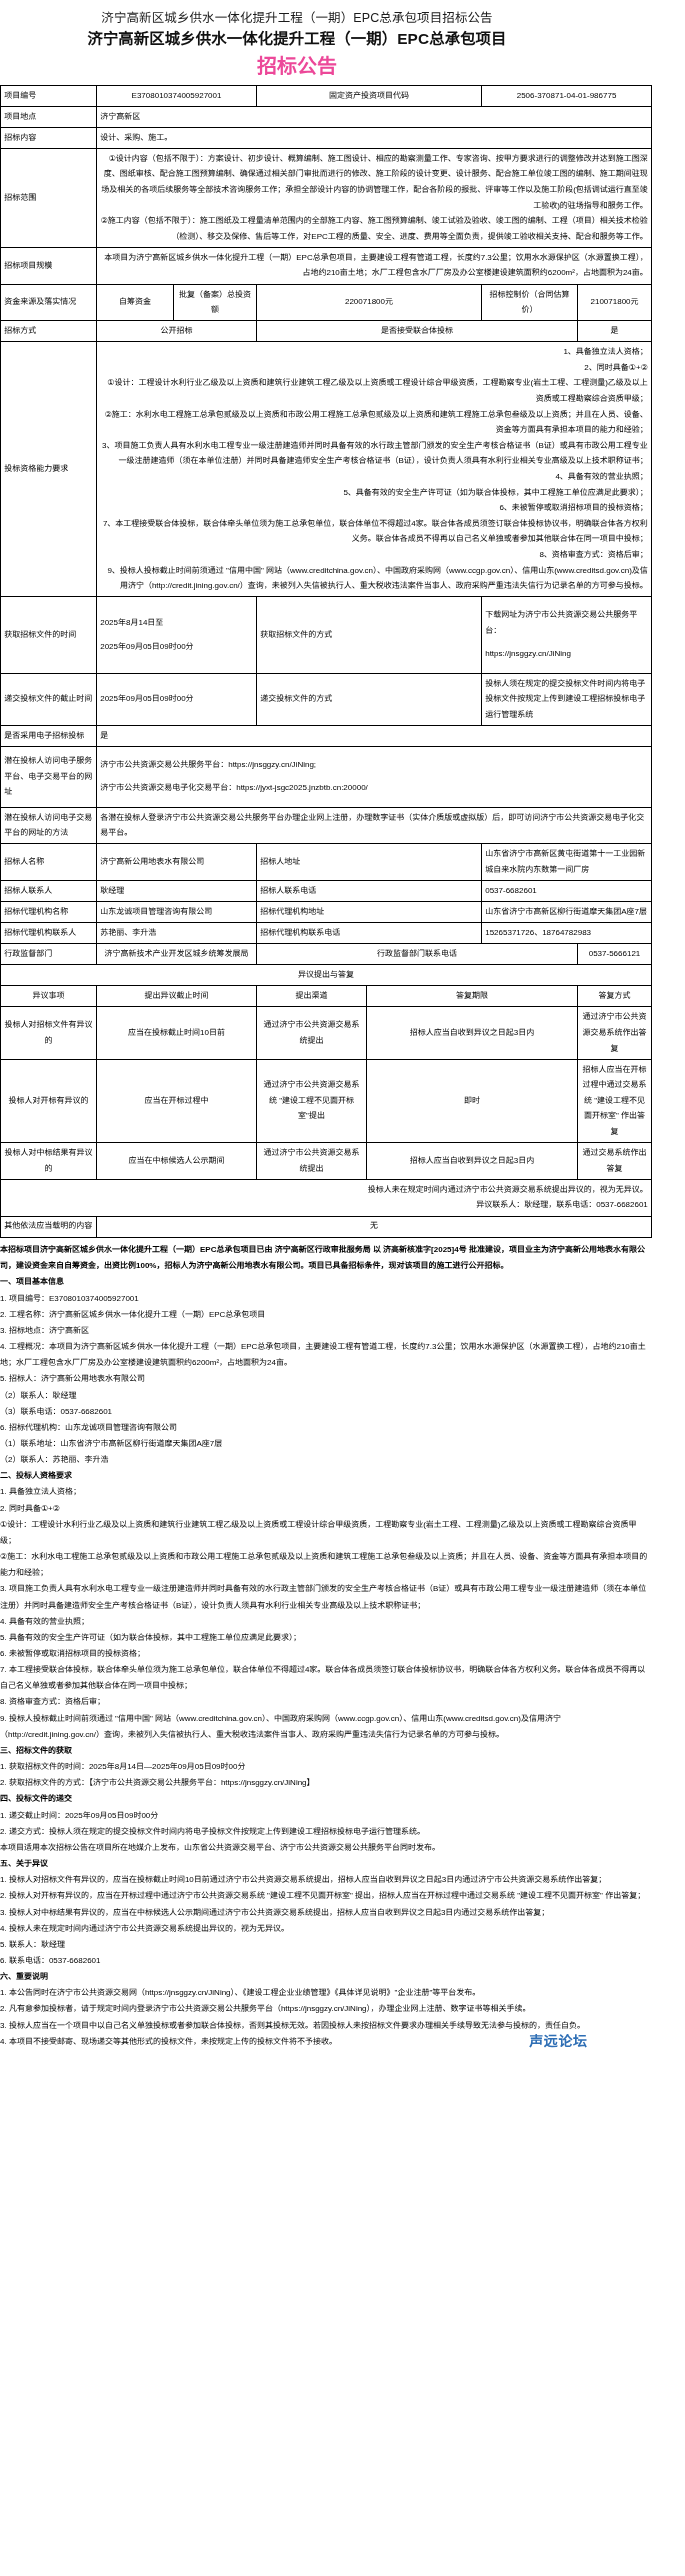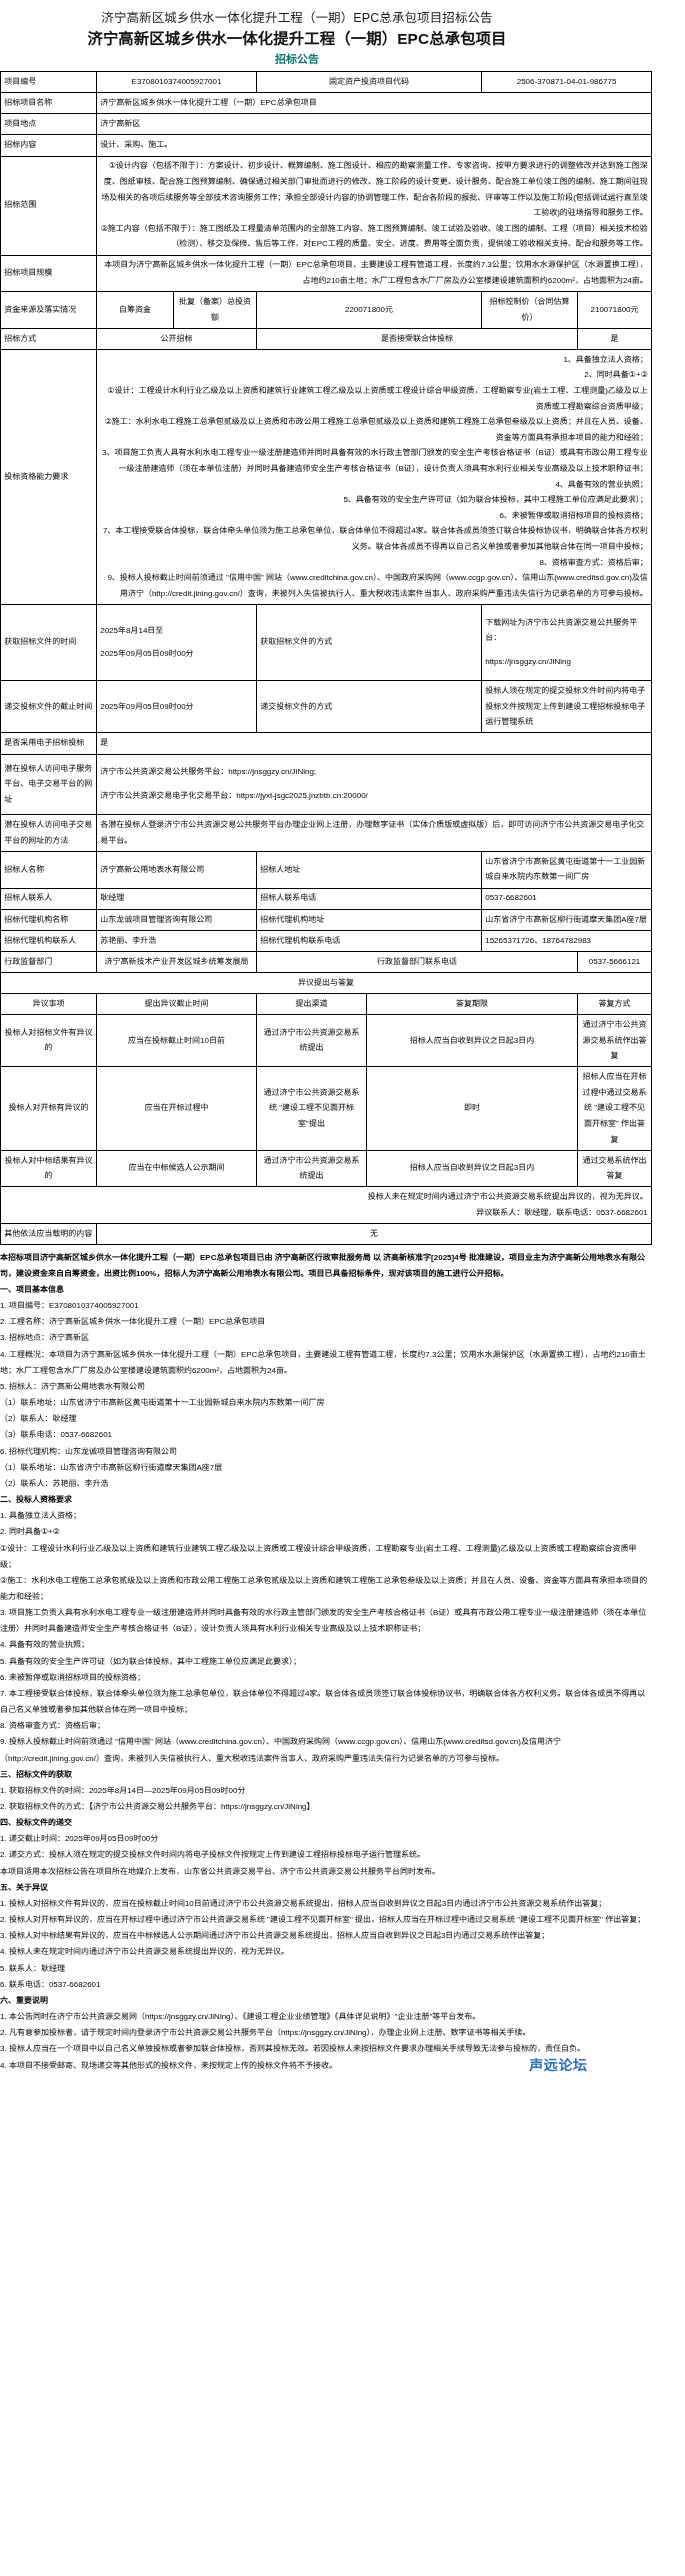--- a/index.html
+++ b/index.html
@@ -32,24 +32,24 @@
   }
   .doc-title-bold {
     font-size: 15.4px;
     line-height: 1.42;
     font-weight: bold;
     letter-spacing: 0.1px;
     color: #111111;
     margin-top: 0.6px;
   }
   .doc-title-announce {
-    font-size: 11px;
+    font-size: 20px;
     line-height: 1.5;
     font-weight: bold;
-    color: #0f766e;
+    color: #ec4899;
     margin-top: 1.3px;
     margin-bottom: 3.8px;
   }
   
   table.main {
     border-collapse: collapse;
     width: 652px;
     margin: 2.6px auto 0 auto;
     table-layout: fixed;
   }
@@ -136,24 +136,20 @@
       <col style="width:115px">
       <col style="width:96px">
       <col style="width:74px">
     </colgroup>
     <tbody>
       <tr>
         <td class="lbl">项目编号</td>
         <td class="ctr" colspan="2">E3708010374005927001</td>
         <td class="ctr" colspan="2">固定资产投资项目代码</td>
         <td class="ctr" colspan="2">2506-370871-04-01-986775</td>
-      </tr>
-      <tr>
-        <td class="lbl">招标项目名称</td>
-        <td class="val" colspan="6">济宁高新区城乡供水一体化提升工程（一期）EPC总承包项目</td>
       </tr>
       <tr>
         <td class="lbl">项目地点</td>
         <td class="val" colspan="6">济宁高新区</td>
       </tr>
       <tr>
         <td class="lbl">招标内容</td>
         <td class="val" colspan="6">设计、采购、施工。</td>
       </tr>
       <tr>
@@ -307,21 +303,20 @@
   <div class="body-text">
 
     <p class="ind b">本招标项目济宁高新区城乡供水一体化提升工程（一期）EPC总承包项目已由 济宁高新区行政审批服务局 以 济高新核准字[2025]4号 批准建设，项目业主为济宁高新公用地表水有限公司，建设资金来自自筹资金，出资比例100%，招标人为济宁高新公用地表水有限公司。项目已具备招标条件，现对该项目的施工进行公开招标。</p>
 
     <p class="b">一、项目基本信息</p>
     <p>1. 项目编号：E3708010374005927001</p>
     <p>2. 工程名称：济宁高新区城乡供水一体化提升工程（一期）EPC总承包项目</p>
     <p>3. 招标地点：济宁高新区</p>
     <p>4. 工程概况：本项目为济宁高新区城乡供水一体化提升工程（一期）EPC总承包项目，主要建设工程有管道工程，长度约7.3公里；饮用水水源保护区（水源置换工程），占地约210亩土地；水厂工程包含水厂厂房及办公室楼建设建筑面积约6200m²，占地面积为24亩。</p>
     <p>5. 招标人：济宁高新公用地表水有限公司</p>
-    <p>（1）联系地址：山东省济宁市高新区黄屯街道第十一工业园新城自来水院内东数第一间厂房</p>
     <p>（2）联系人：耿经理</p>
     <p>（3）联系电话：0537-6682601</p>
     <p>6. 招标代理机构：山东龙诚项目管理咨询有限公司</p>
     <p>（1）联系地址：山东省济宁市高新区柳行街道摩天集团A座7层</p>
     <p>（2）联系人：苏艳丽、李升浩</p>
 
     <p class="b">二、投标人资格要求</p>
     <p>1. 具备独立法人资格；</p>
     <p>2. 同时具备①+②</p>
     <p>①设计：工程设计水利行业乙级及以上资质和建筑行业建筑工程乙级及以上资质或工程设计综合甲级资质，工程勘察专业(岩土工程、工程测量)乙级及以上资质或工程勘察综合资质甲级；</p>

